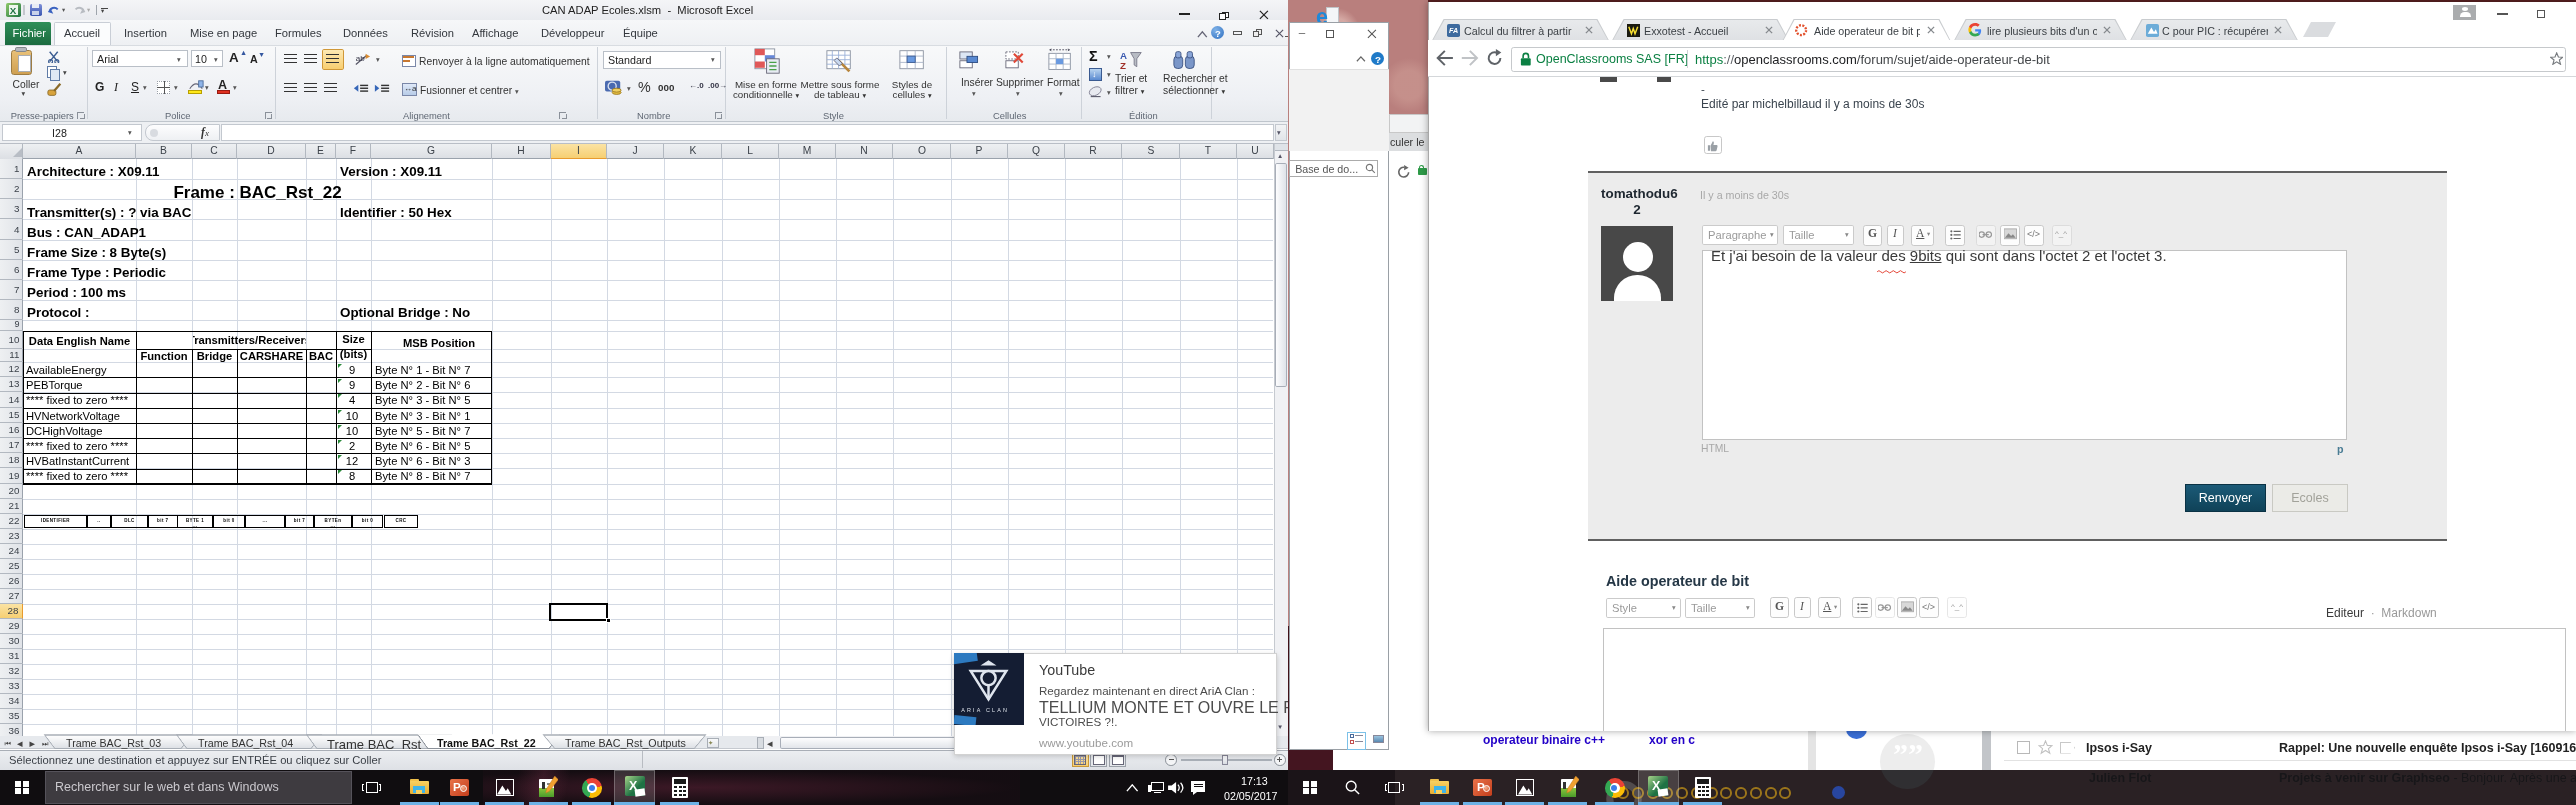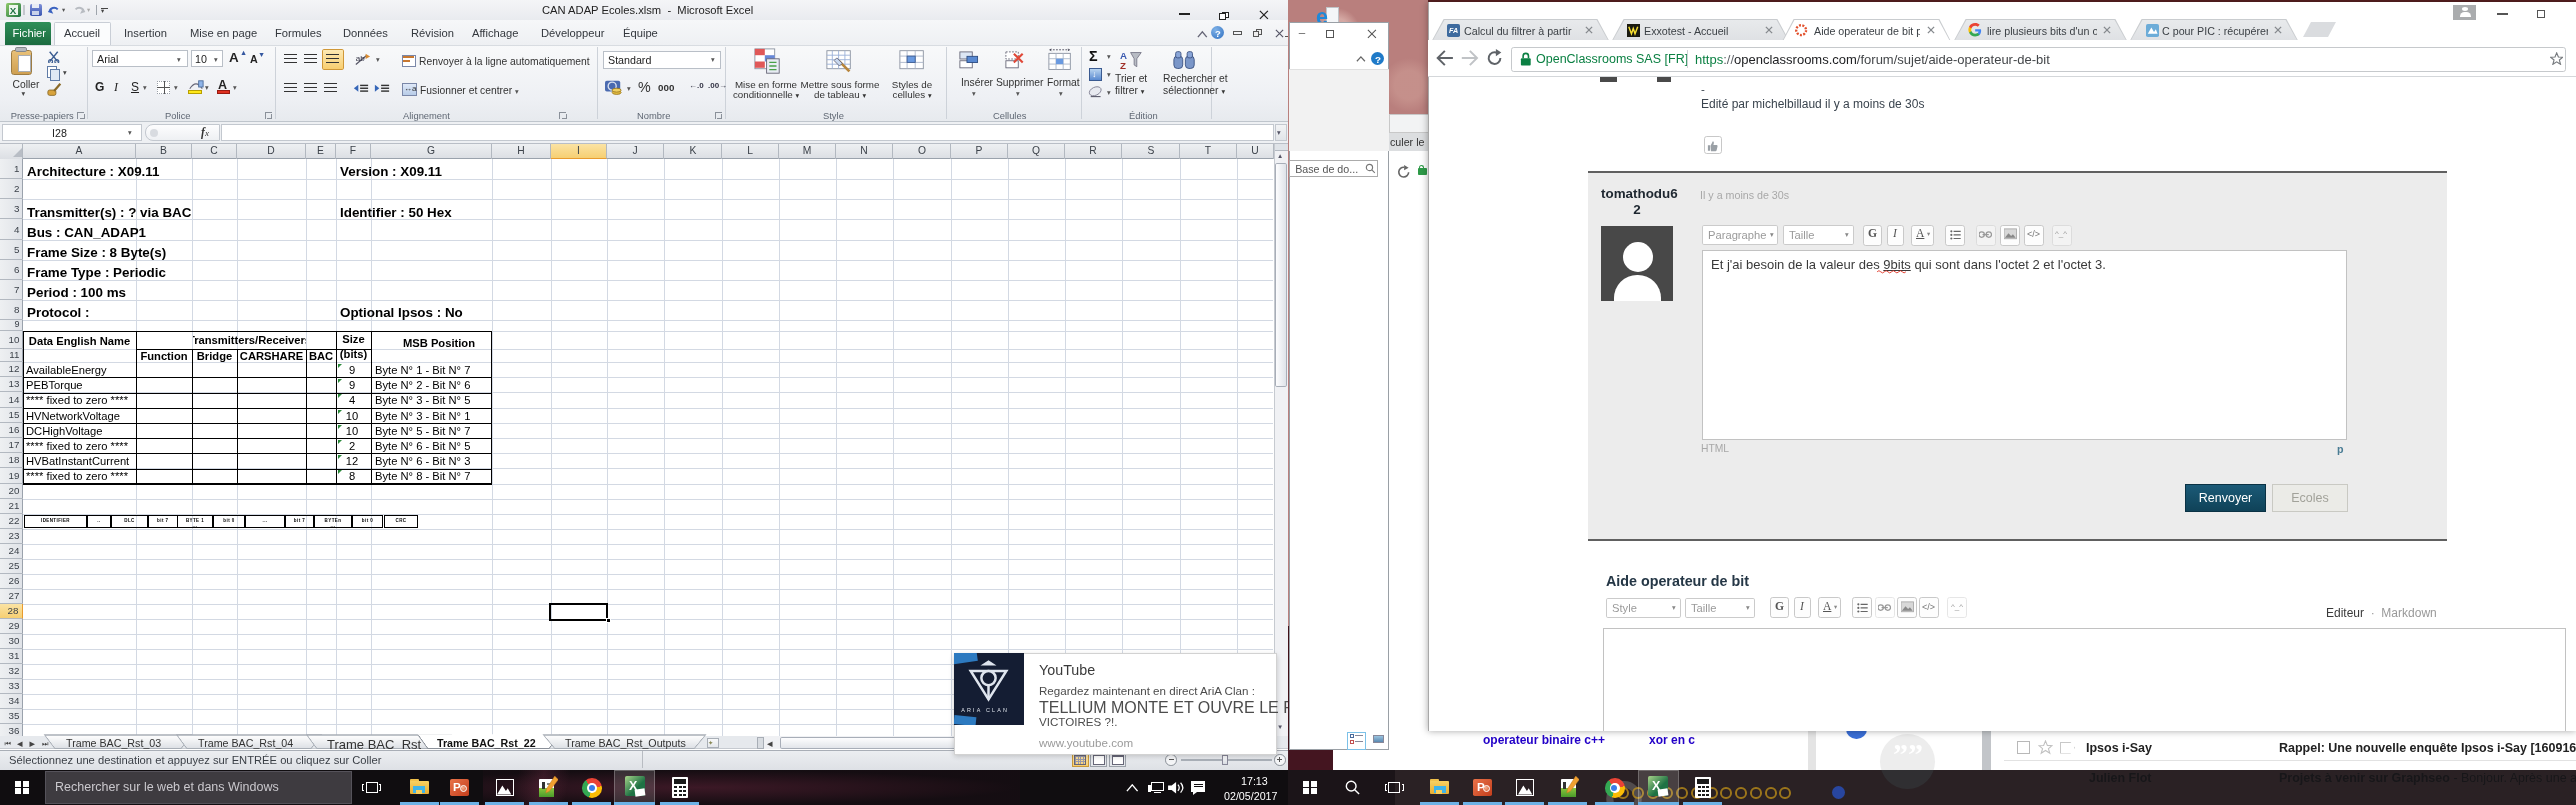--- a/index.html
+++ b/index.html
@@ -379,28 +379,29 @@
 <div class="ab" style="left:0;top:490px;width:1250px;height:0.9px;background:#d3d9e3"></div>
 <div class="ab" style="left:0;top:505px;width:1250px;height:0.9px;background:#d3d9e3"></div>
 <div class="ab" style="left:0;top:520px;width:1250px;height:0.9px;background:#d3d9e3"></div>
 <div class="ab" style="left:0;top:535px;width:1250px;height:0.9px;background:#d3d9e3"></div>
 <div class="ab" style="left:0;top:550px;width:1250px;height:0.9px;background:#d3d9e3"></div>
 <div class="ab" style="left:0;top:565px;width:1250px;height:0.9px;background:#d3d9e3"></div>
 
 </div>
 <div class="tx" style="left:27px;top:164px;font-size:13.4px;color:#000;font-weight:bold;">Architecture : X09.11</div>
 <div class="tx" style="left:340px;top:164px;font-size:13.4px;color:#000;font-weight:bold;">Version : X09.11</div>
+<div class="tx" style="left:23px;top:183px;width:469px;text-align:center;font-size:17px;color:#000;font-weight:bold;">Frame : BAC_Rst_22</div>
 <div class="tx" style="left:27px;top:205px;font-size:13.4px;color:#000;font-weight:bold;">Transmitter(s) : ? via BAC</div>
 <div class="tx" style="left:340px;top:205px;font-size:13.4px;color:#000;font-weight:bold;">Identifier : 50 Hex</div>
 <div class="tx" style="left:27px;top:225px;font-size:13.4px;color:#000;font-weight:bold;">Bus : CAN_ADAP1</div>
 <div class="tx" style="left:27px;top:245px;font-size:13.4px;color:#000;font-weight:bold;">Frame Size : 8 Byte(s)</div>
 <div class="tx" style="left:27px;top:265px;font-size:13.4px;color:#000;font-weight:bold;">Frame Type : Periodic</div>
 <div class="tx" style="left:27px;top:285px;font-size:13.4px;color:#000;font-weight:bold;">Period : 100 ms</div>
 <div class="tx" style="left:27px;top:305px;font-size:13.4px;color:#000;font-weight:bold;">Protocol :</div>
-<div class="tx" style="left:340px;top:305px;font-size:13.4px;color:#000;font-weight:bold;">Optional Ipsos : No</div>
+<div class="tx" style="left:340px;top:305px;font-size:13.4px;color:#000;font-weight:bold;">Optional Bridge : No</div>
 <div class="ab" style="left:23px;top:331px;width:469px;height:153px;border:1.3px solid #000"></div>
 <div class="ab" style="left:136px;top:349px;width:0.9px;height:135px;background:#000"></div>
 <div class="ab" style="left:192px;top:349px;width:0.9px;height:135px;background:#000"></div>
 <div class="ab" style="left:237px;top:349px;width:0.9px;height:135px;background:#000"></div>
 <div class="ab" style="left:306px;top:349px;width:0.9px;height:135px;background:#000"></div>
 <div class="ab" style="left:336px;top:349px;width:0.9px;height:135px;background:#000"></div>
 <div class="ab" style="left:371px;top:349px;width:0.9px;height:135px;background:#000"></div>
 <div class="ab" style="left:136px;top:331px;width:0.9px;height:18px;background:#000"></div>
 <div class="ab" style="left:336px;top:331px;width:0.9px;height:18px;background:#000"></div>
 <div class="ab" style="left:371px;top:331px;width:0.9px;height:18px;background:#000"></div>
@@ -786,21 +787,21 @@
 <div class="ab" style="left:712px;top:225px;width:19.7px;height:20.6px;background:#fdfdfd;border:0.9px solid #c9c9c9;border-radius:2.7px;"></div>
 <svg class="ab" style="left:716px;top:228px" width="12.5" height="12.5" viewBox="0 0 14 14">
         <rect x="0" y="1" width="14" height="11" fill="#d8d8d8" stroke="#aaa"></rect>
         <path d="M1 11 L5 6 L8 9 L10 7 L13 11 Z" fill="#888"></path>
       </svg>
 <div class="ab" style="left:736px;top:225px;width:19.7px;height:20.6px;background:#fdfdfd;border:0.9px solid #c9c9c9;border-radius:2.7px;"></div>
 <div class="tx" style="left:739px;top:229px;font-size:9px;color:#777">&lt;/&gt;</div>
 <div class="ab" style="left:764px;top:225px;width:19.7px;height:20.6px;background:#fdfdfd;border:0.9px solid #c9c9c9;border-radius:2.7px;opacity:.45;"></div>
 <div class="tx" style="left:767px;top:229px;font-size:8px;color:#999">^_^</div>
 <div class="ab" style="left:414px;top:250px;width:645px;height:190px;background:#fff;border:0.9px solid #c2c2c2"></div>
-<div class="tx" style="left:423px;top:257px;font-size:13px;color:#3a3a3a">Et j'ai besoin de la valeur des <span style="text-decoration:underline;text-decoration-skip-ink:none">9bits</span> qui sont dans l'octet 2 et l'octet 3.</div>
+<div class="tx" style="left:423px;top:247px;font-size:15px;color:#3a3a3a">Et j'ai besoin de la valeur des <span style="text-decoration:underline;text-decoration-skip-ink:none">9bits</span> qui sont dans l'octet 2 et l'octet 3.</div>
 <svg class="ab" style="left:589px;top:270px" width="29" height="3.6" viewBox="0 0 32 4">
         <path d="M0 2 q2 -2.5 4 0 t4 0 t4 0 t4 0 t4 0 t4 0 t4 0 t4 0" stroke="#e03020" stroke-width="1" fill="none"></path>
       </svg>
 <div class="tx" style="left:413px;top:443px;font-size:10.3px;color:#a8a8a8">HTML</div>
 <div class="tx" style="left:1049px;top:443px;font-size:10.7px;color:#4a7c94;font-weight:bold">p</div>
 <div class="ab" style="left:897px;top:484px;width:81px;height:28px;background:linear-gradient(#1b5a77,#0f4258);border:0.9px solid #0a3244;color:#fff;font-size:12.5px;text-align:center;line-height:26px">Renvoyer</div>
 <div class="ab" style="left:984px;top:484px;width:76px;height:28px;background:#ebebe7;border:0.9px solid #c9c9c3;color:#a2a29a;font-size:12.5px;text-align:center;line-height:26px">Ecoles</div>
 <div class="tx" style="left:318px;top:573px;font-size:14.3px;font-weight:bold;color:#253746">Aide operateur de bit</div>
 <div class="ab" style="left:318px;top:598px;width:75px;height:19.7px;background:#fff;border:0.9px solid #cbcbcb;border-radius:1.8px"></div>
 <div class="tx" style="left:324px;top:602px;font-size:11.2px;color:#9a9a9a">Style</div>

